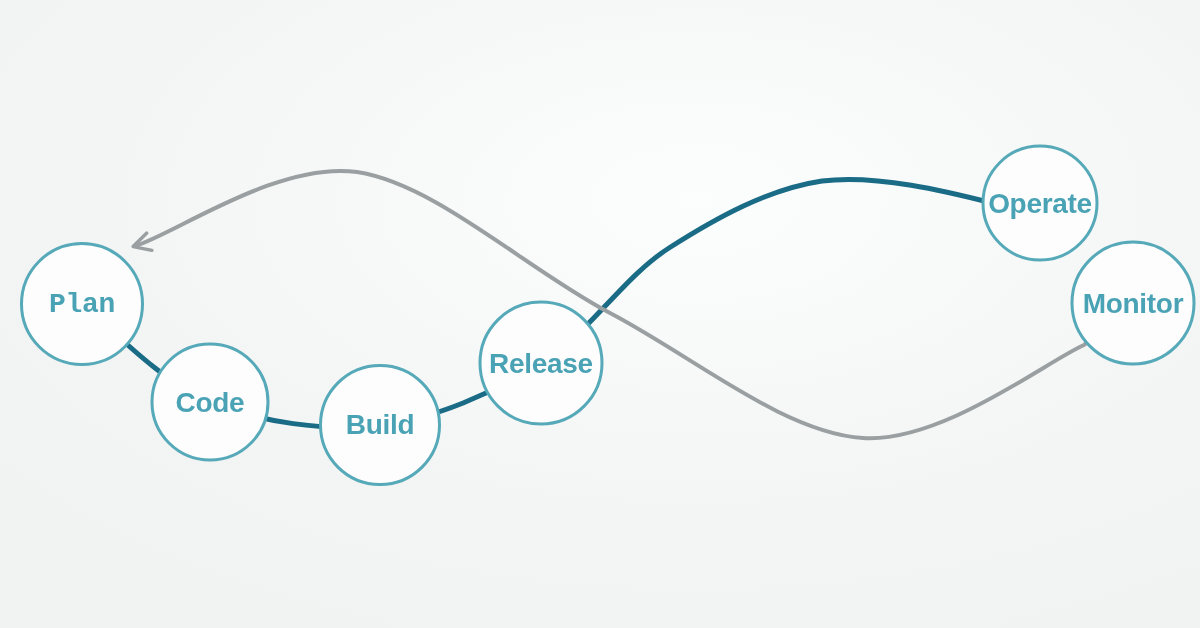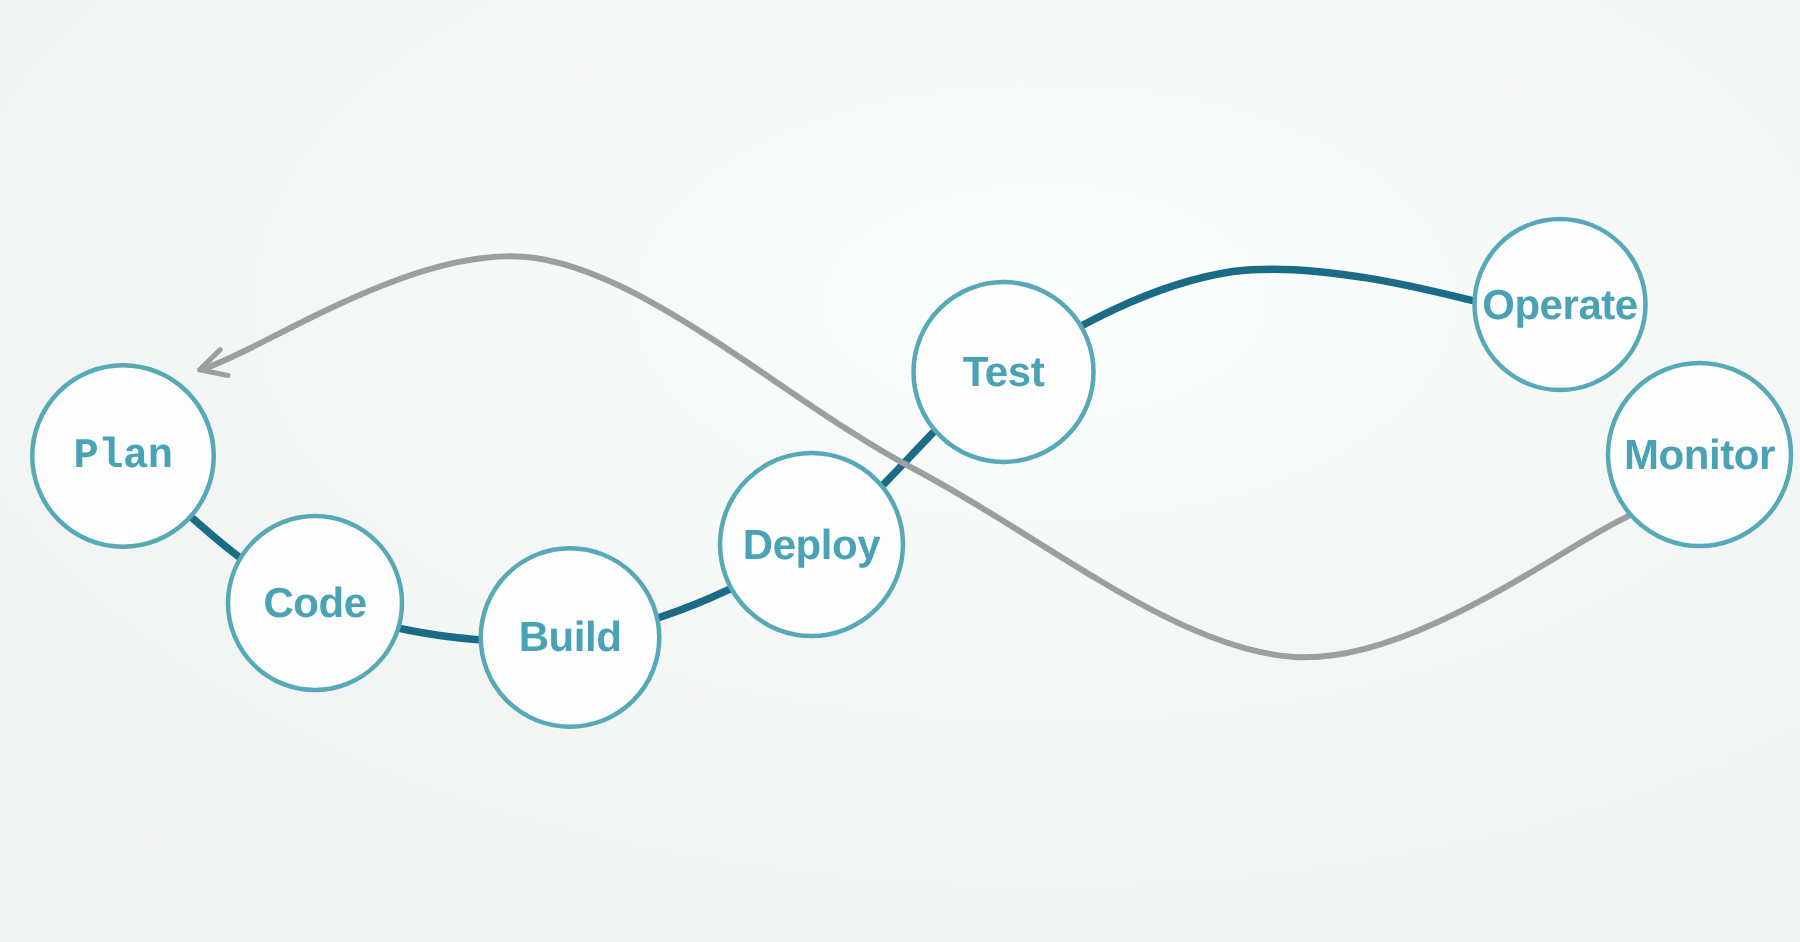--- a/index.html
+++ b/index.html
@@ -108,26 +108,23 @@
 
   <div class="node" style="left:210px; top:402px; width:119px; height:119px;">
     <span class="node-label">Code</span>
   </div>
 
   <div class="node" style="left:380px; top:425px; width:122px; height:122px;">
     <span class="node-label">Build</span>
   </div>
 
   <div class="node" style="left:541px; top:363px; width:125px; height:125px;">
-    <span class="node-label">Deploy</span>
+    <span class="node-label">Release</span>
   </div>
 
-  <div class="node" style="left:669px; top:248px; width:123px; height:123px;">
-    <span class="node-label">Test</span>
-  </div>
 
 
   <div class="node" style="left:1040px; top:203px; width:117px; height:117px;">
     <span class="node-label">Operate</span>
   </div>
 
   <div class="node" style="left:1133px; top:303px; width:125px; height:125px;">
     <span class="node-label">Monitor</span>
   </div>
 

